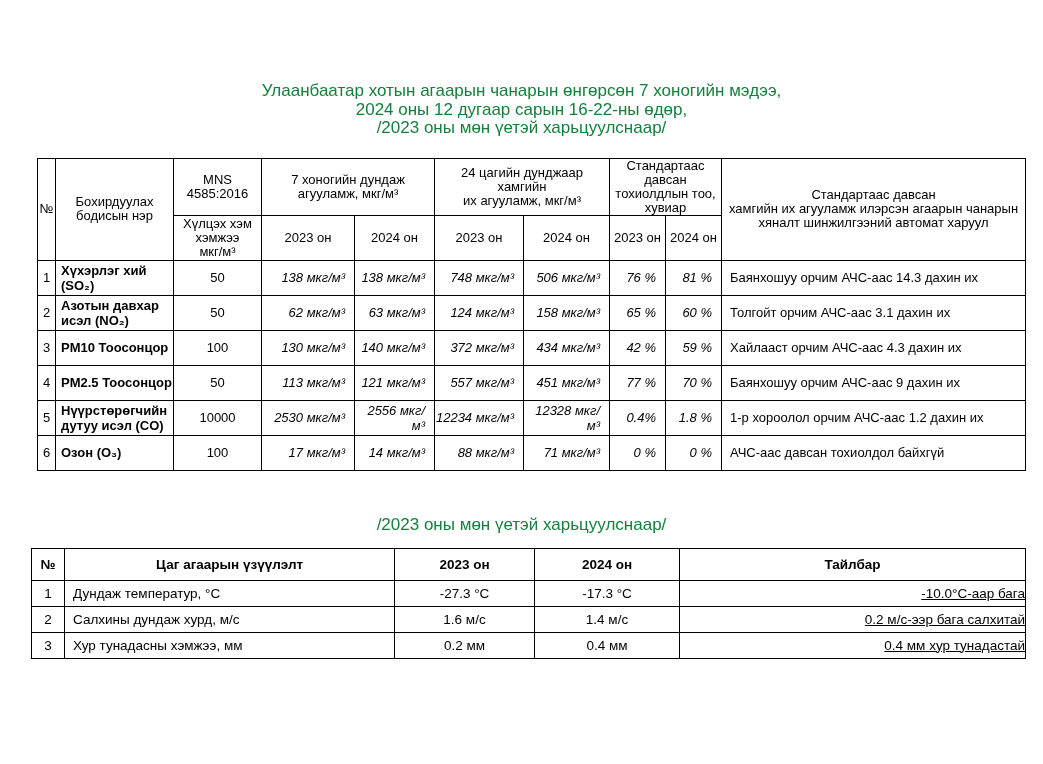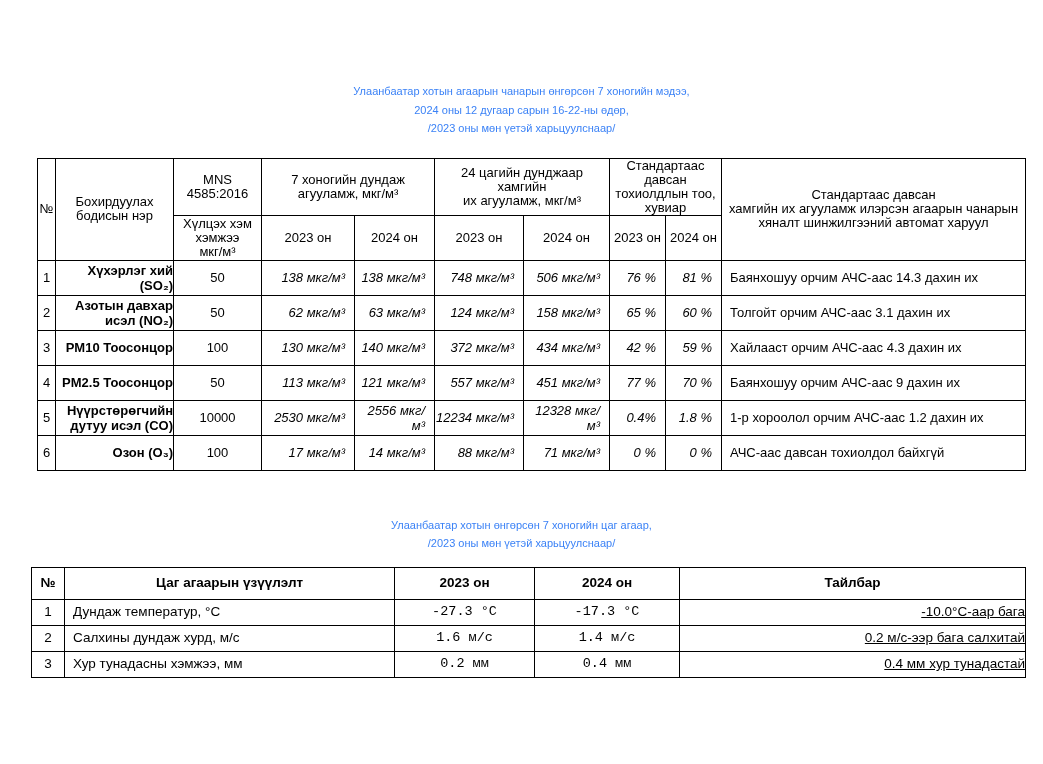--- a/index.html
+++ b/index.html
@@ -6,51 +6,51 @@
   body {
     width: 1043px; height: 764px;
     font-family: "Liberation Sans", sans-serif;
     color: #000;
     overflow: hidden;
   }
   .page { position: relative; width: 1043px; height: 764px; background: #fff; }
 
   .doc-title {
     text-align: center;
-    font-size: 11px;
+    font-size: 17px;
     line-height: 18.5px;
-    color: #3b82f6;
+    color: #15803d;
   }
   .doc-title.first  { padding-top: 82px; }
   .doc-title.second { margin-top: 45px; }
 
   table { border-collapse: collapse; table-layout: fixed; }
   th, td { border: 1px solid #000; vertical-align: middle; padding: 0; overflow: hidden; }
 
   
   .air-table { width: 988px; margin: 20px 0 0 37px; font-size: 13px; line-height: 15px; }
   .air-table thead th { font-weight: normal; text-align: center; line-height: 14px; }
   .air-table thead tr.h-top { height: 55px; }
   .air-table thead tr.h-bot { height: 45px; }
   .air-table tbody tr { height: 35px; }
   .pre { white-space: pre-line; }
   .c-no      { text-align: center; }
-  .c-name    { text-align: right; padding-left: 5px; font-weight: bold; }
+  .c-name    { text-align: left; padding-left: 5px; font-weight: bold; }
   .c-limit   { text-align: center; font-weight: normal; }
   .c-num     { text-align: right; padding-right: 9px; font-style: italic; }
   .c-station { text-align: left; padding-left: 8px; }
 
   
   .weather-table { width: 994px; margin: 14px 0 0 31px; font-size: 13.5px; line-height: 16px; }
   .weather-table thead tr { height: 32px; }
   .weather-table thead th { font-weight: bold; text-align: center; }
   .weather-table tbody tr { height: 26px; }
   .w-no   { text-align: center; }
   .w-ind  { text-align: left; padding-left: 8px; }
-  .w-val  { text-align: center; font-family: Liberation Mono, monospace; }
+  .w-val  { text-align: center; }
   .w-note { text-align: right; padding-left: 8px; text-decoration: underline; }
 </style>
 </head>
 <body>
 
 <div class="page">
 
   <div class="doc-title first">
     <div>Улаанбаатар хотын агаарын чанарын өнгөрсөн 7 хоногийн мэдээ,</div>
     <div>2024 оны 12 дугаар сарын 16-22-ны өдөр,</div>
@@ -171,21 +171,20 @@
         <td class="c-num">88 мкг/м³</td>
         <td class="c-num">71 мкг/м³</td>
         <td class="c-num">0 %</td>
         <td class="c-num">0 %</td>
         <td class="c-station">АЧС-аас давсан тохиолдол байхгүй</td>
       </tr>
     </tbody>
   </table>
 
   <div class="doc-title second">
-    <div>Улаанбаатар хотын өнгөрсөн 7 хоногийн цаг агаар,</div>
     <div>/2023 оны мөн үетэй харьцуулснаар/</div>
   </div>
 
   <table class="weather-table">
     <colgroup>
       <col style="width:33px">
         <col style="width:330px">
         <col style="width:140px">
       <col style="width:145px">
         <col style="width:346px">

